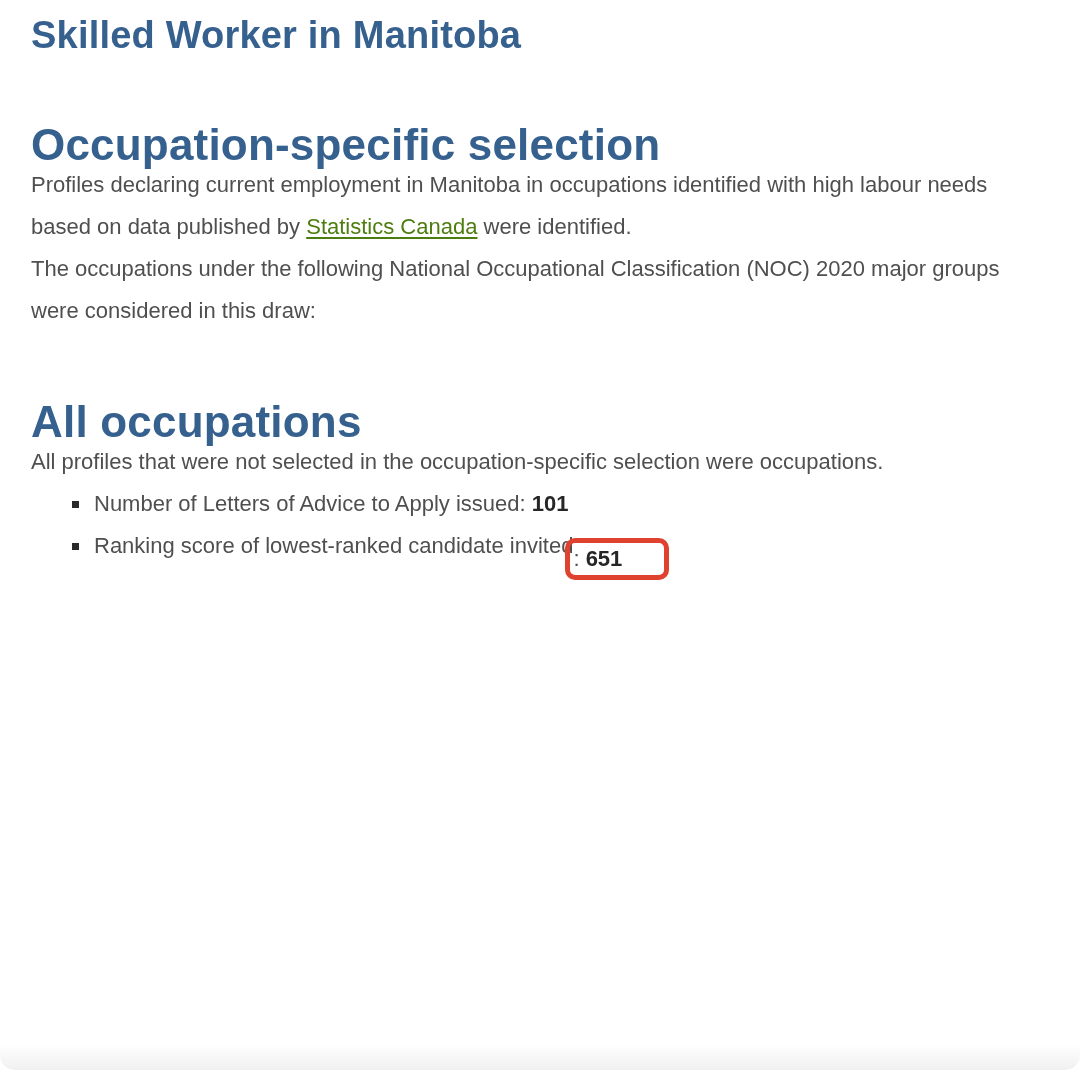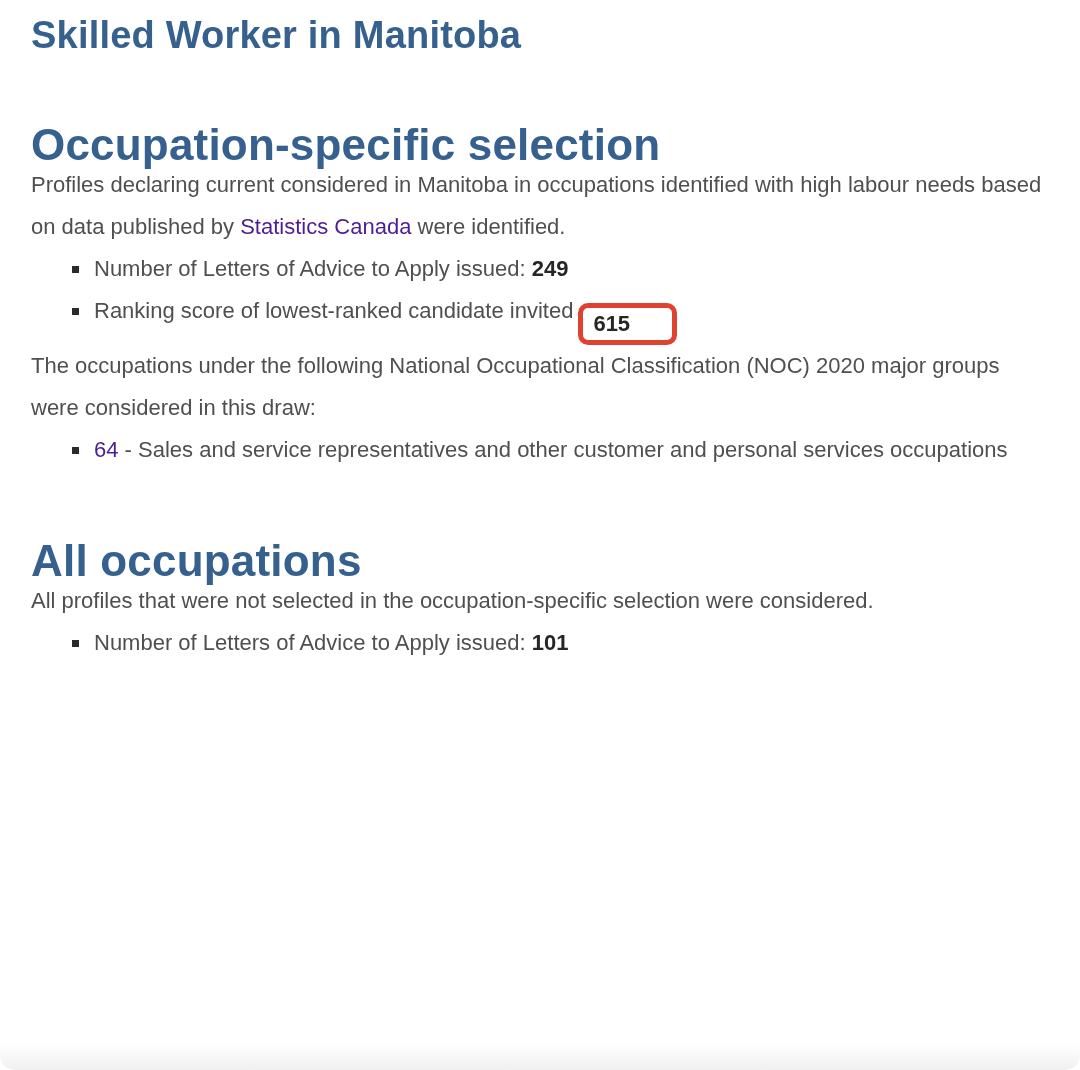--- a/index.html
+++ b/index.html
@@ -65,21 +65,22 @@
     top: 18px;
     width: 7px;
     height: 7px;
     background: #2a2a2a;
   }
   strong.value {
     font-weight: 700;
     color: #262626;
   }
   a.link {
-    color: #4c1d95;
+    color: #4d7c0f;
+    text-decoration: underline;
     text-underline-offset: 3px;
     cursor: pointer;
   }
   .redbox {
     display: inline-block;
     position: relative;
     border: 5px solid #df4330;
     border-radius: 10px;
     line-height: 30px;
     vertical-align: -13px;
@@ -104,36 +105,32 @@
 </style>
 </head>
 <body>
 
 <div class="page">
 
   <h1>Skilled Worker in Manitoba</h1>
 
   <h2 class="h2-first">Occupation-specific selection</h2>
 
-  <p class="para p-intro"><span>Profiles declaring current considered in Manitoba in occupations identified with high labour needs based on data published by </span><a class="link">Statistics Canada</a><span> were identified.</span></p>
+  <p class="para p-intro"><span>Profiles declaring current employment in Manitoba in occupations identified with high labour needs based on data published by </span><a class="link">Statistics Canada</a><span> were identified.</span></p>
 
-  <ul class="bullet-list ul-stats-1">
-    <li><span>Number of Letters of Advice to Apply issued: </span><strong class="value">249</strong></li>
-    <li><span>Ranking score of lowest-ranked candidate invited</span><span class="redbox redbox-615"><strong class="value">615</strong></span></li>
-  </ul>
 
   <p class="para p-noc">The occupations under the following National Occupational Classification (NOC) 2020 major groups were considered in this draw:</p>
 
   <ul class="bullet-list ul-noc">
-    <li><a class="link">64</a><span> - Sales and service representatives and other customer and personal services occupations</span></li>
   </ul>
 
   <h2 class="h2-second">All occupations</h2>
 
-  <p class="para p-allintro">All profiles that were not selected in the occupation-specific selection were considered.</p>
+  <p class="para p-allintro">All profiles that were not selected in the occupation-specific selection were occupations.</p>
 
   <ul class="bullet-list ul-stats-2">
     <li><span>Number of Letters of Advice to Apply issued: </span><strong class="value">101</strong></li>
+    <li><span>Ranking score of lowest-ranked candidate invited</span><span class="redbox redbox-651"><span>: </span><strong class="value">651</strong></span></li>
   </ul>
 
   <div class="bottom-fade"></div>
 
 </div>
 
 </body></html>

